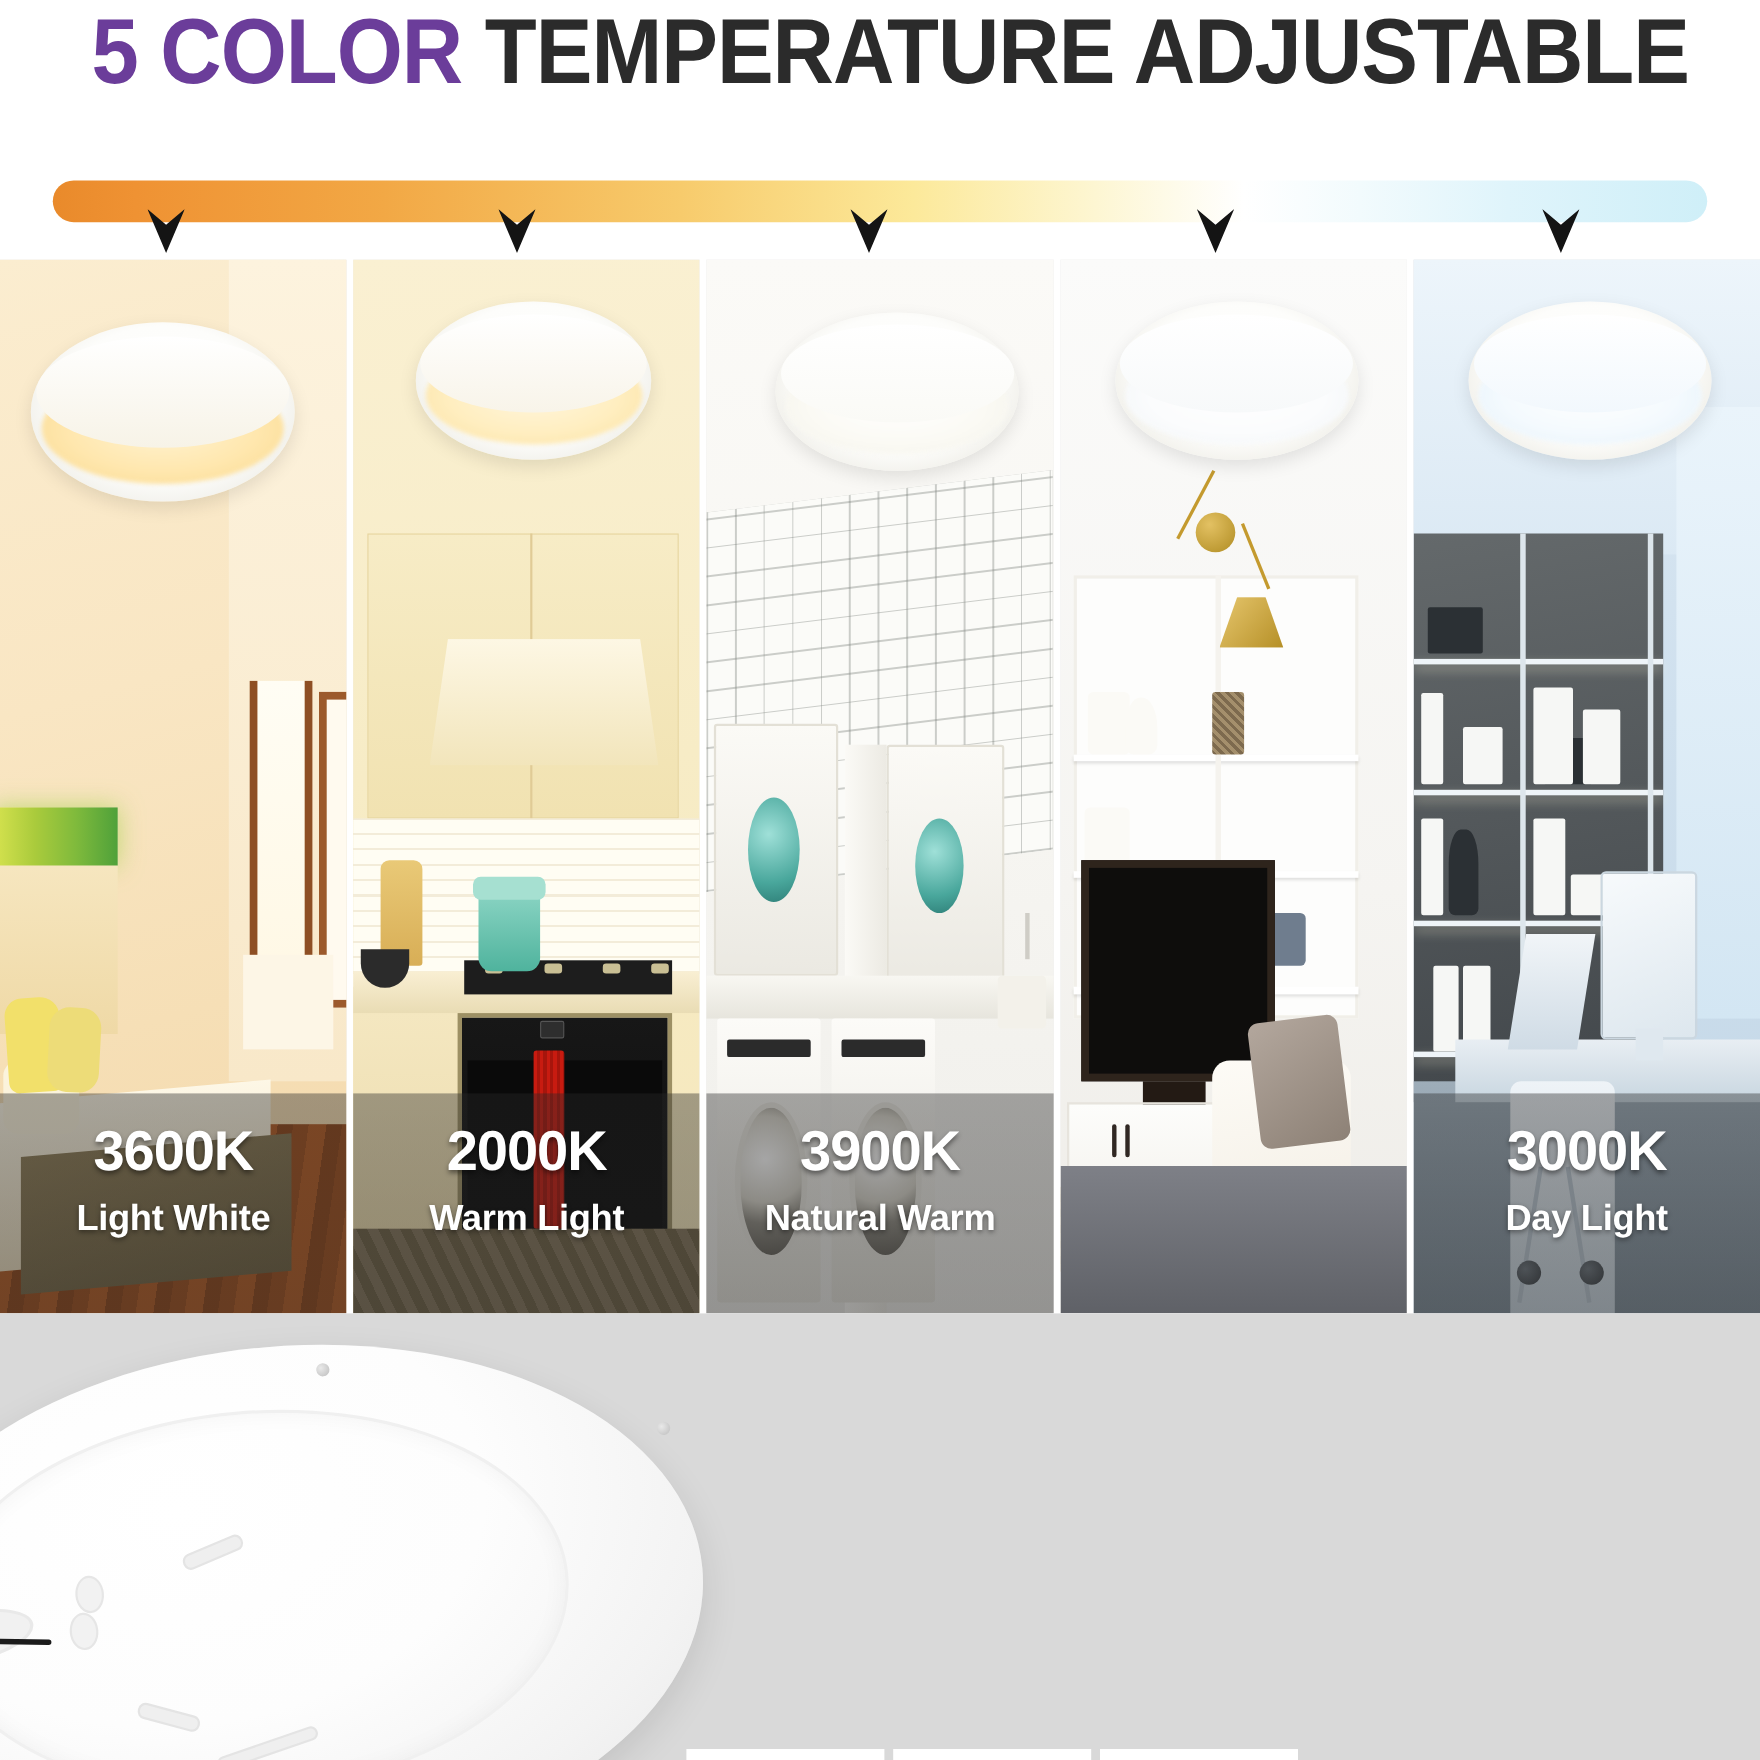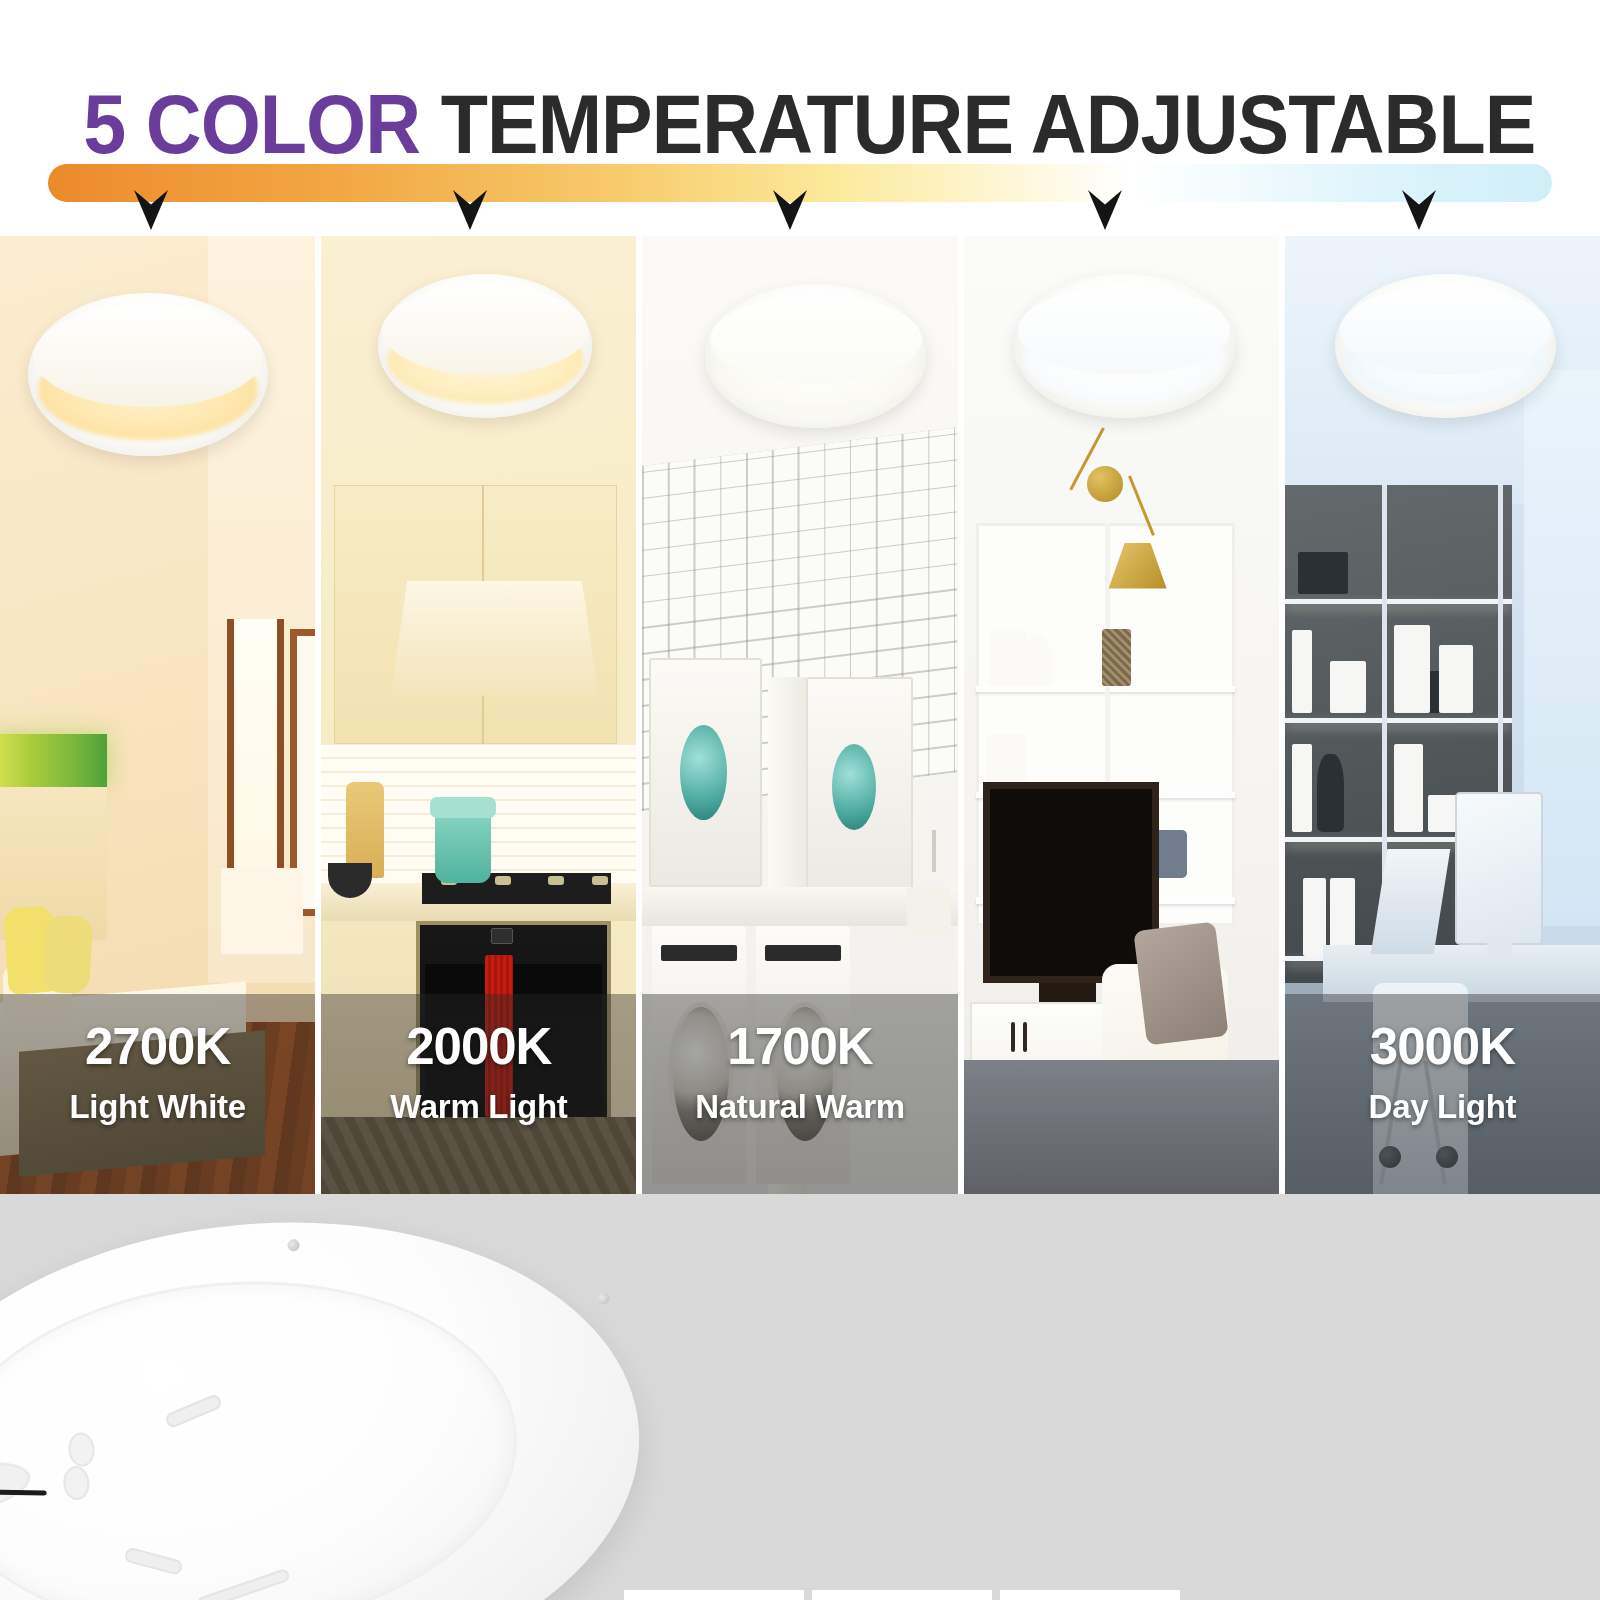--- a/index.html
+++ b/index.html
@@ -6,22 +6,22 @@
   html, body { width:1600px; height:1600px; }
   body {
     font-family: "Liberation Sans", sans-serif;
     background:#ffffff;
     overflow:hidden;
     position:relative;
   }
 
   
   .header {
-    position:absolute; left:0; top:16px; width:1600px; height:150px;
-    display:flex; align-items:flex-end; justify-content:center;padding-left:18px;
+    position:absolute; left:0; top:4px; width:1600px; height:150px;
+    display:flex; align-items:flex-start; justify-content:center;padding-left:18px;
   }
   .headline {
     font-size:84px; font-weight:bold; letter-spacing:-1px;
     white-space:nowrap; line-height:1;
     transform:scaleX(0.92); transform-origin:center;
   }
   .hl-accent { color:#6b3d9a; }
   .hl-rest   { color:#2b2b2b; font-weight:bold; }
 
   
@@ -311,21 +311,21 @@
       <div class="pillow1"></div>
       <div class="pillow2"></div>
       <div class="duvet"></div>
       <div class="lamp" style="left:9%; top:6%; width:76%; height:17%;">
         <div class="disc"></div>
         <div class="glow" style="background:radial-gradient(ellipse at 50% 50%, #fff3d2 0%, #ffe7ae 55%, #f8d88d 100%); filter:blur(2px);"></div>
         <div class="rim" style="background:linear-gradient(180deg,#ffffff,#f7f3e7);"></div>
       </div>
     </div>
     <div class="band">
-      <div class="kelvin">2700K</div>
+      <div class="kelvin">3600K</div>
       <div class="name">Light White</div>
     </div>
   </div>
 
   <div class="panel p2">
     <div class="scene">
       <div class="cabtop"></div>
       <div class="cabsplit"></div>
       <div class="hood"></div>
       <div class="backsplash"></div>
@@ -374,21 +374,21 @@
       <div class="wash2"></div>
       <div class="ctlpanel" style="left:39%; top:74%; width:24%;"></div>
       <div class="drum" style="left:41%; top:80%; width:21%; height:15%;"></div>
       <div class="lamp" style="left:20%; top:5%; width:70%; height:15%;">
         <div class="disc"></div>
         <div class="glow" style="background:radial-gradient(ellipse at 50% 50%, #ffffff 0%, #fbfaf4 55%, #f2f1e9 100%); filter:blur(2px);"></div>
         <div class="rim" style="background:linear-gradient(180deg,#ffffff,#fafaf6);"></div>
       </div>
     </div>
     <div class="band">
-      <div class="kelvin">1700K</div>
+      <div class="kelvin">3900K</div>
       <div class="name">Natural Warm</div>
     </div>
   </div>
 
   <div class="panel p4">
     <div class="scene">
       <div class="nook"></div>
       <div class="shelf" style="left:4%; top:47%; width:82%; height:6px;"></div>
       <div class="shelf" style="left:4%; top:58%; width:82%; height:6px;"></div>
       <div class="shelf" style="left:4%; top:69%; width:82%; height:7px;"></div>

